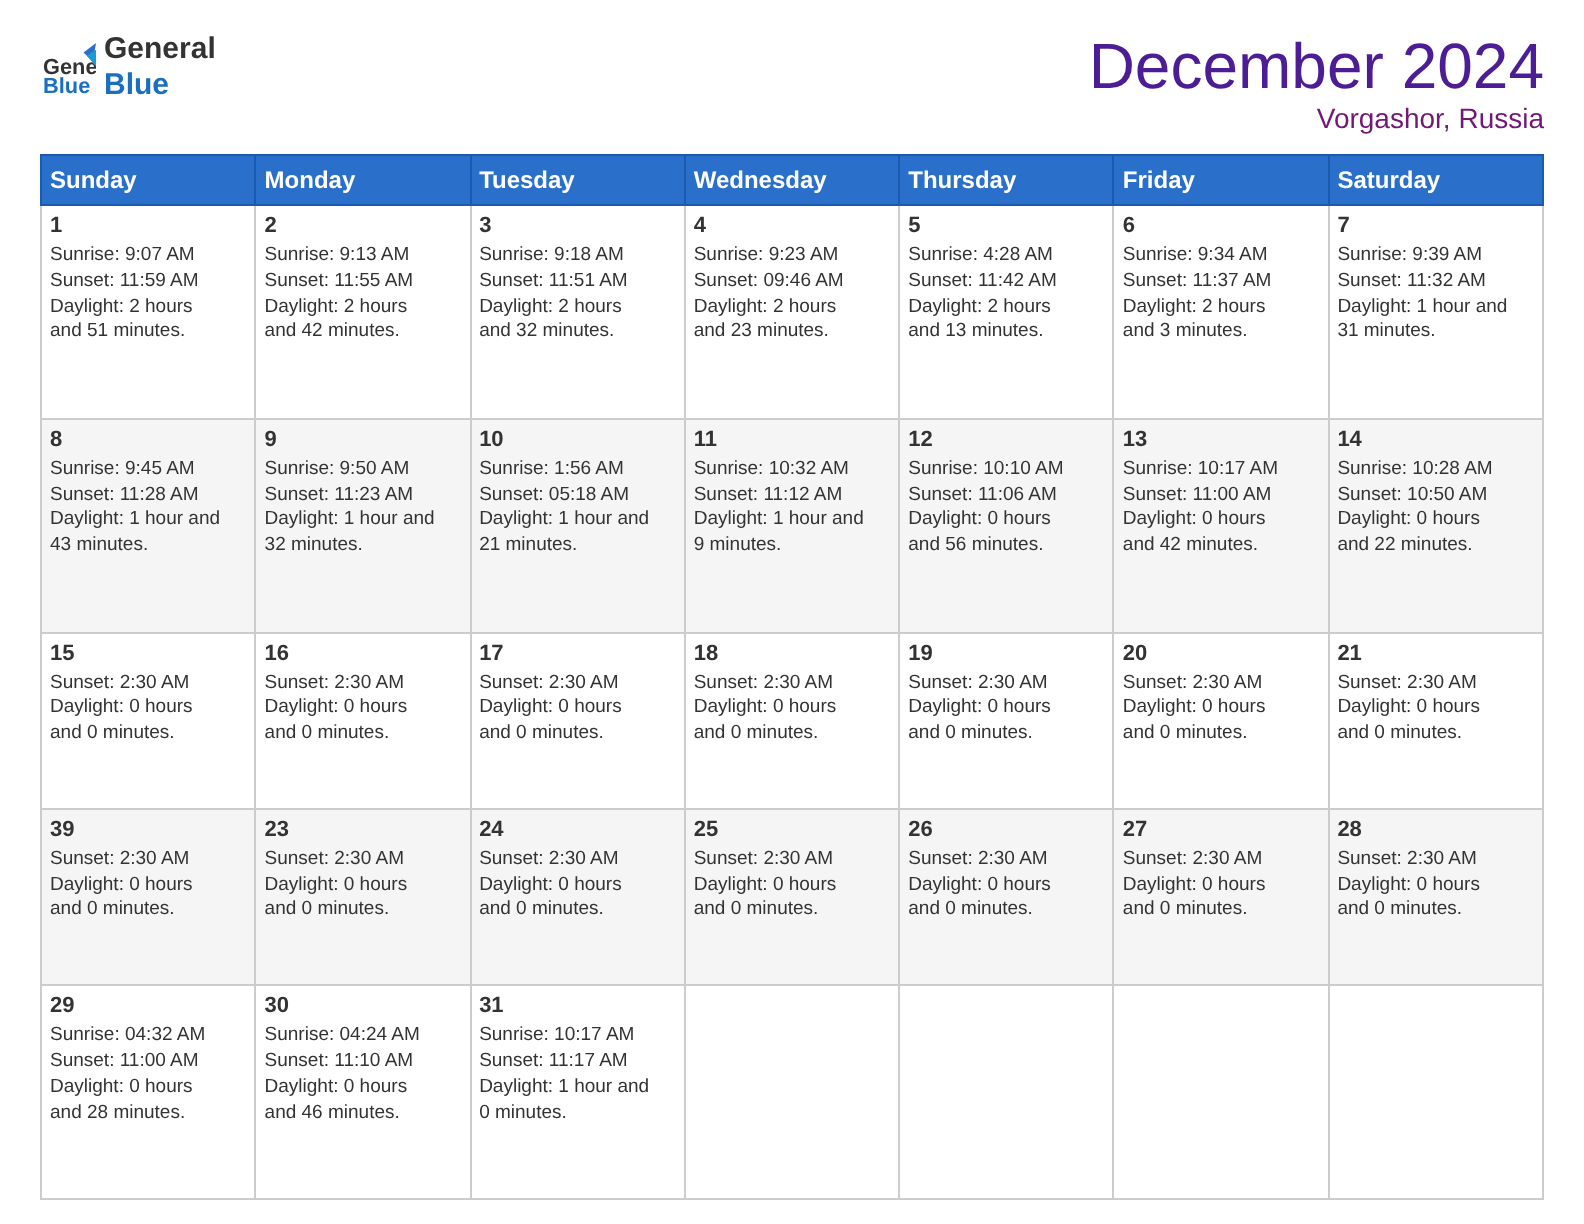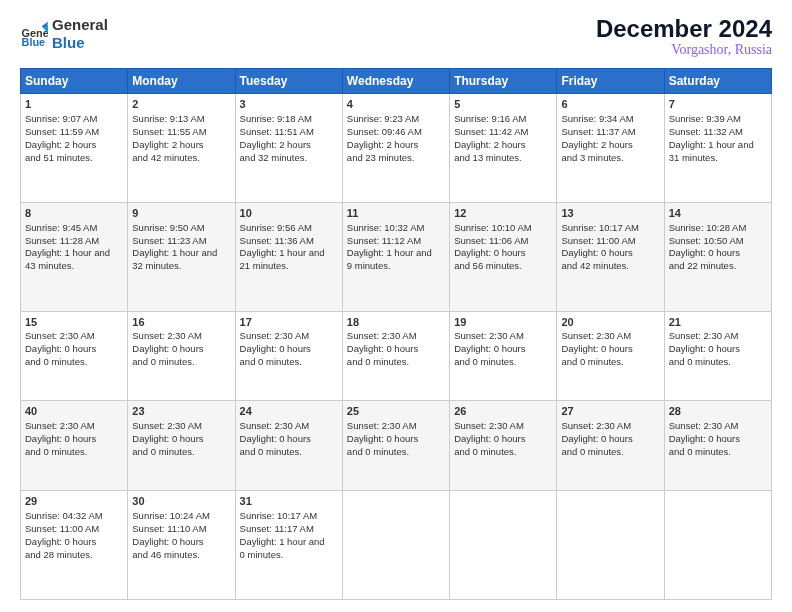--- a/index.html
+++ b/index.html
@@ -29,29 +29,28 @@
       gap: 4px;
     }
     .logo-icon {
       width: 28px;
       height: 28px;
     }
     .title-block {
       text-align: right;
     }
     .month-title {
-      font-size: 24px;
-      font-weight: bold;
-      color: #0f172a;
+      font-size: 32px;
+      font-weight: normal;
+      color: #4c1d95;
       line-height: 1.1;
     }
     .subtitle {
       font-size: 14px;
-      color: #8b5cf6;
-      font-family: Liberation Serif, serif;
+      color: #701a75;
     }
     .calendar {
       flex: 1;
       border: 1px solid #ccc;
       border-collapse: collapse;
       width: 100%;
       table-layout: fixed;
     }
     .calendar th {
       background-color: #2a6fc9;
@@ -144,21 +143,21 @@
           </td>
           <td>
             <span class="day-num">4</span>
             <div>Sunrise: 9:23 AM</div>
             <div>Sunset: 09:46 AM</div>
             <div>Daylight: 2 hours</div>
             <div>and 23 minutes.</div>
           </td>
           <td>
             <span class="day-num">5</span>
-            <div>Sunrise: 9:16 AM</div>
+            <div>Sunrise: 4:28 AM</div>
             <div>Sunset: 11:42 AM</div>
             <div>Daylight: 2 hours</div>
             <div>and 13 minutes.</div>
           </td>
           <td>
             <span class="day-num">6</span>
             <div>Sunrise: 9:34 AM</div>
             <div>Sunset: 11:37 AM</div>
             <div>Daylight: 2 hours</div>
             <div>and 3 minutes.</div>
@@ -181,22 +180,22 @@
           </td>
           <td>
             <span class="day-num">9</span>
             <div>Sunrise: 9:50 AM</div>
             <div>Sunset: 11:23 AM</div>
             <div>Daylight: 1 hour and</div>
             <div>32 minutes.</div>
           </td>
           <td>
             <span class="day-num">10</span>
-            <div>Sunrise: 9:56 AM</div>
-            <div>Sunset: 11:36 AM</div>
+            <div>Sunrise: 1:56 AM</div>
+            <div>Sunset: 05:18 AM</div>
             <div>Daylight: 1 hour and</div>
             <div>21 minutes.</div>
           </td>
           <td>
             <span class="day-num">11</span>
             <div>Sunrise: 10:32 AM</div>
             <div>Sunset: 11:12 AM</div>
             <div>Daylight: 1 hour and</div>
             <div>9 minutes.</div>
           </td>
@@ -261,21 +260,21 @@
           </td>
           <td>
             <span class="day-num">21</span>
             <div>Sunset: 2:30 AM</div>
             <div>Daylight: 0 hours</div>
             <div>and 0 minutes.</div>
           </td>
         </tr>
         <tr class="row-alt">
           <td>
-            <span class="day-num">40</span>
+            <span class="day-num">39</span>
             <div>Sunset: 2:30 AM</div>
             <div>Daylight: 0 hours</div>
             <div>and 0 minutes.</div>
           </td>
           <td>
             <span class="day-num">23</span>
             <div>Sunset: 2:30 AM</div>
             <div>Daylight: 0 hours</div>
             <div>and 0 minutes.</div>
           </td>
@@ -313,21 +312,21 @@
         <tr>
           <td>
             <span class="day-num">29</span>
             <div>Sunrise: 04:32 AM</div>
             <div>Sunset: 11:00 AM</div>
             <div>Daylight: 0 hours</div>
             <div>and 28 minutes.</div>
           </td>
           <td>
             <span class="day-num">30</span>
-            <div>Sunrise: 10:24 AM</div>
+            <div>Sunrise: 04:24 AM</div>
             <div>Sunset: 11:10 AM</div>
             <div>Daylight: 0 hours</div>
             <div>and 46 minutes.</div>
           </td>
           <td>
             <span class="day-num">31</span>
             <div>Sunrise: 10:17 AM</div>
             <div>Sunset: 11:17 AM</div>
             <div>Daylight: 1 hour and</div>
             <div>0 minutes.</div>

